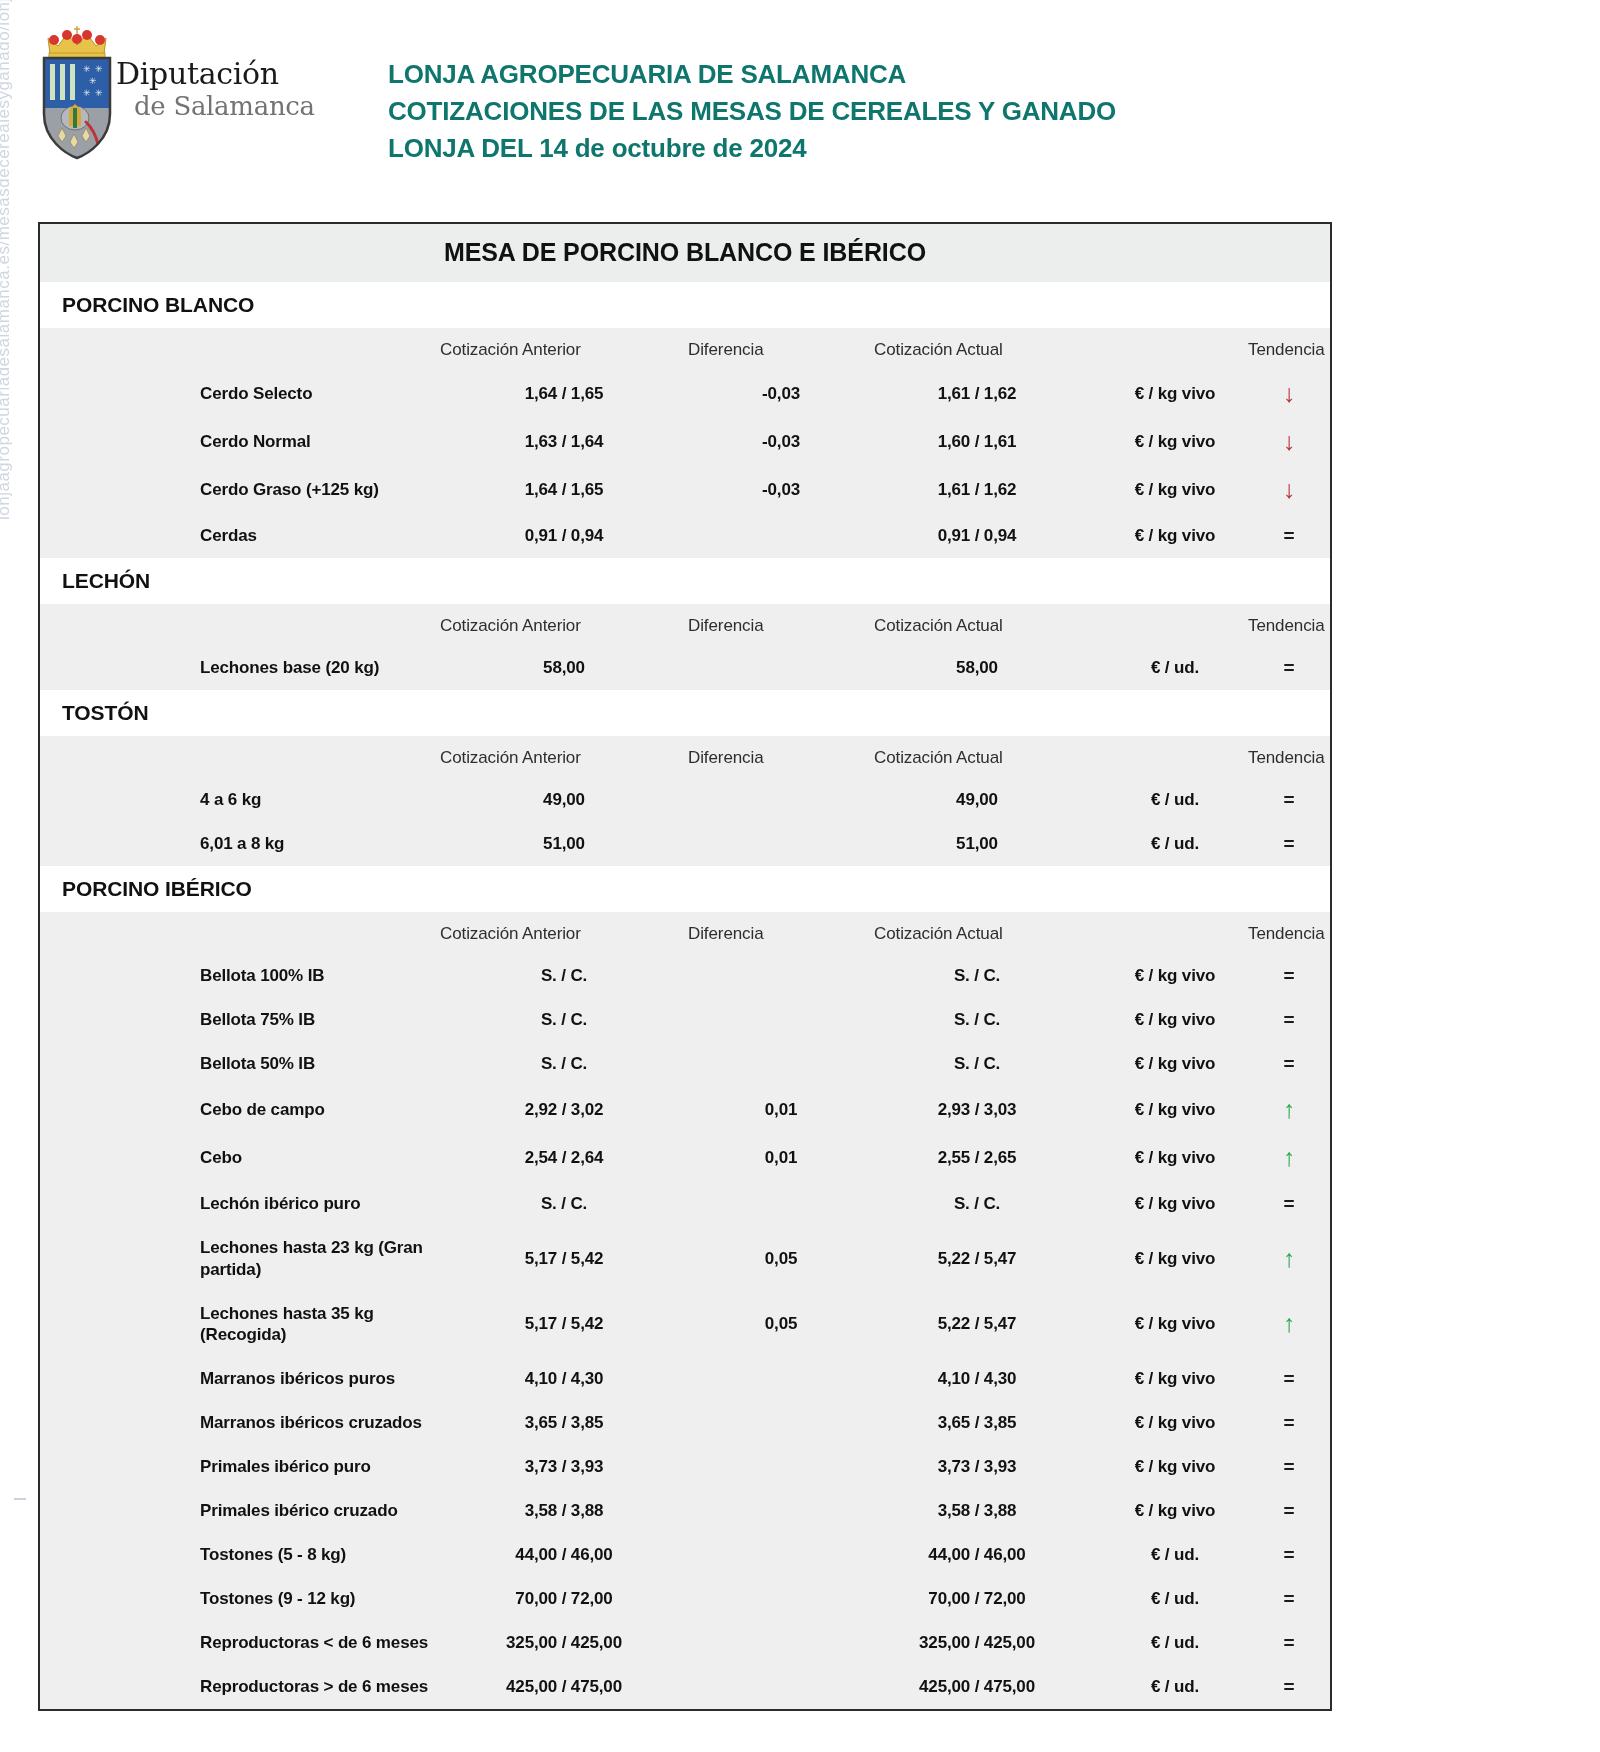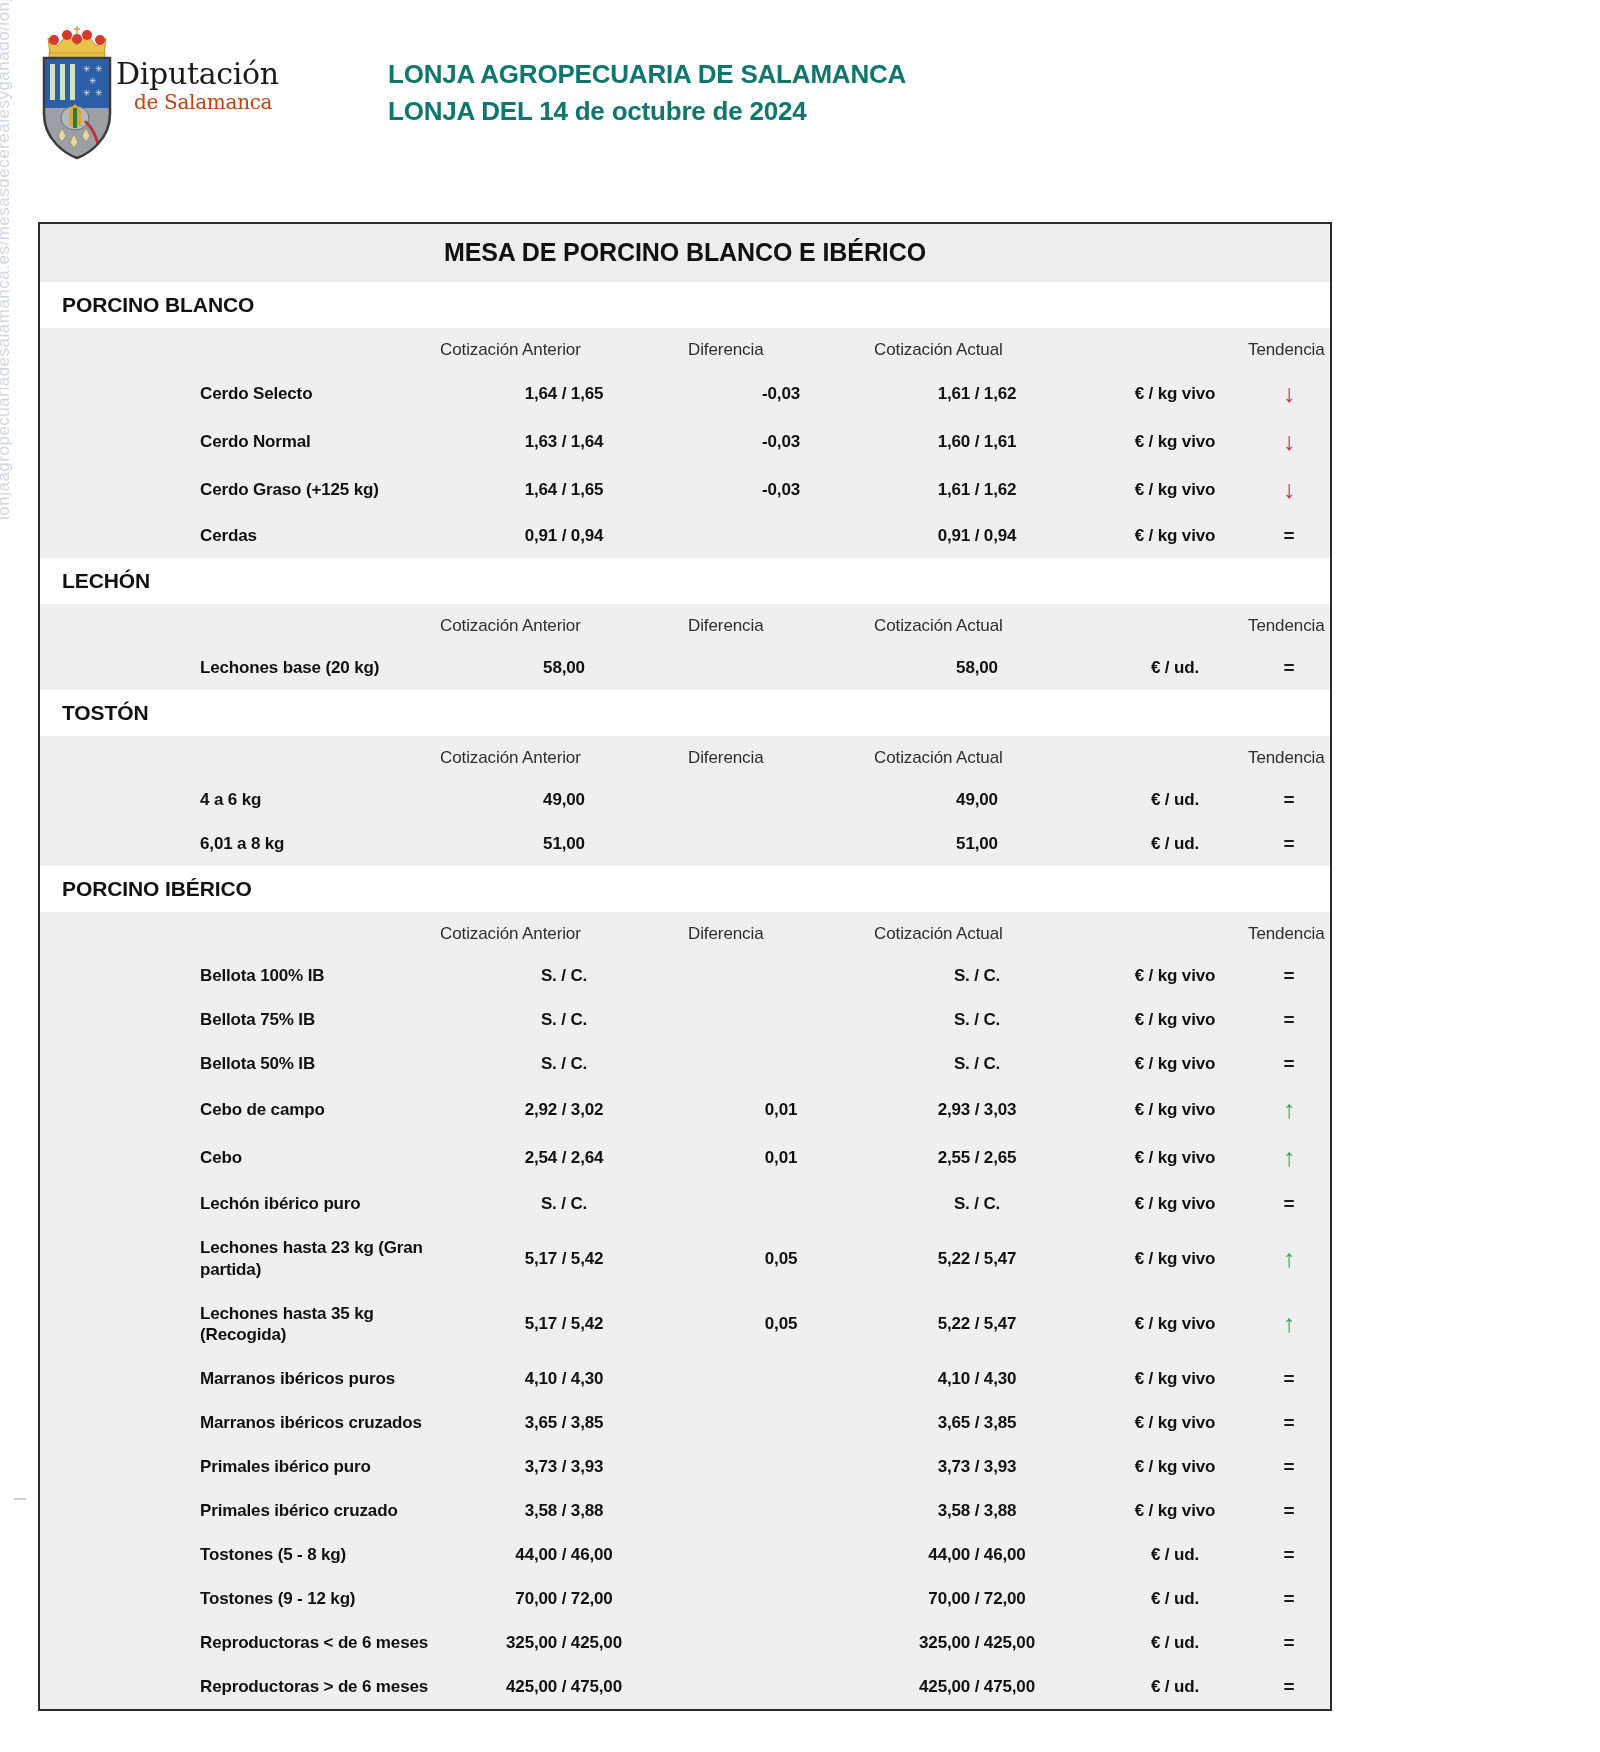--- a/index.html
+++ b/index.html
@@ -50,23 +50,23 @@
     padding-top: 34px;
     font-family: "DejaVu Serif", serif;
     line-height: 1.18;
   }
   .logo-text .l1 {
     font-size: 30px;
     letter-spacing: -0.3px;
     color: #1a1a1a;
   }
   .logo-text .l2 {
-    font-size: 20px;
+    font-size: 26px;
     letter-spacing: -0.3px;
-    color: #c2410c;
+    color: #737373;
     padding-left: 18px;
   }
   .title-block {
     padding-top: 34px;
     padding-left: 38px;
   }
   .title-block div {
     font-size: 26px;
     font-weight: bold;
     letter-spacing: -0.2px;
@@ -224,20 +224,21 @@
       </svg>
     </div>
     <div class="logo-text">
       <div class="l1">Diputación</div>
       <div class="l2">de Salamanca</div>
     </div>
   </div>
 
   <div class="title-block">
     <div>LONJA AGROPECUARIA DE SALAMANCA</div>
+    <div>COTIZACIONES DE LAS MESAS DE CEREALES Y GANADO</div>
     <div>LONJA DEL 14 de octubre de 2024</div>
   </div>
 </div>
 
 <div class="side-text">lonjaagropecuariadesalamanca.es/mesasdecerealesyganado/lonja</div>
 <div class="side-tick"></div>
 
 <div class="table-wrap">
   <div class="mesa-title">MESA DE PORCINO BLANCO E IBÉRICO</div>
   <div id="sections-host">

